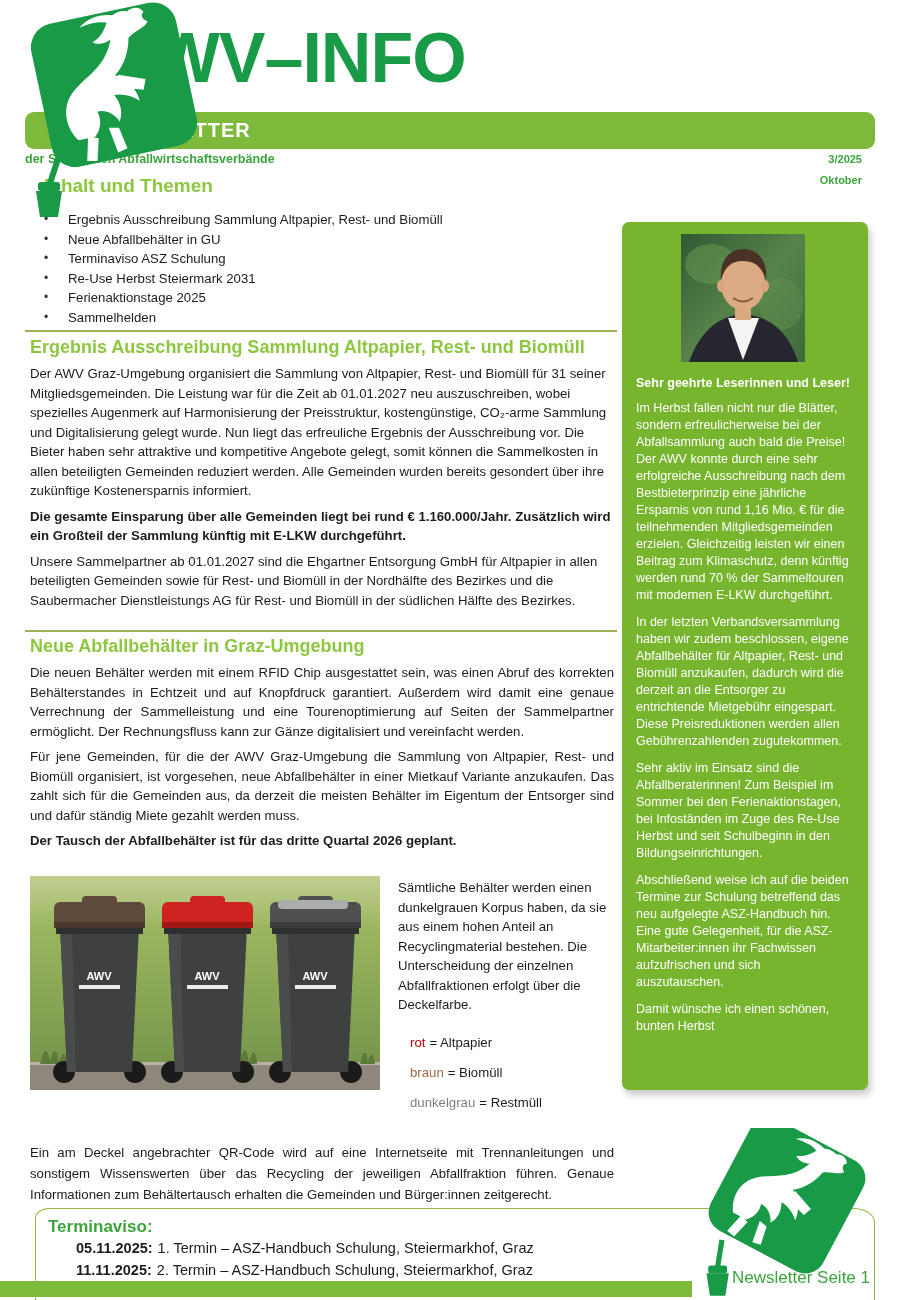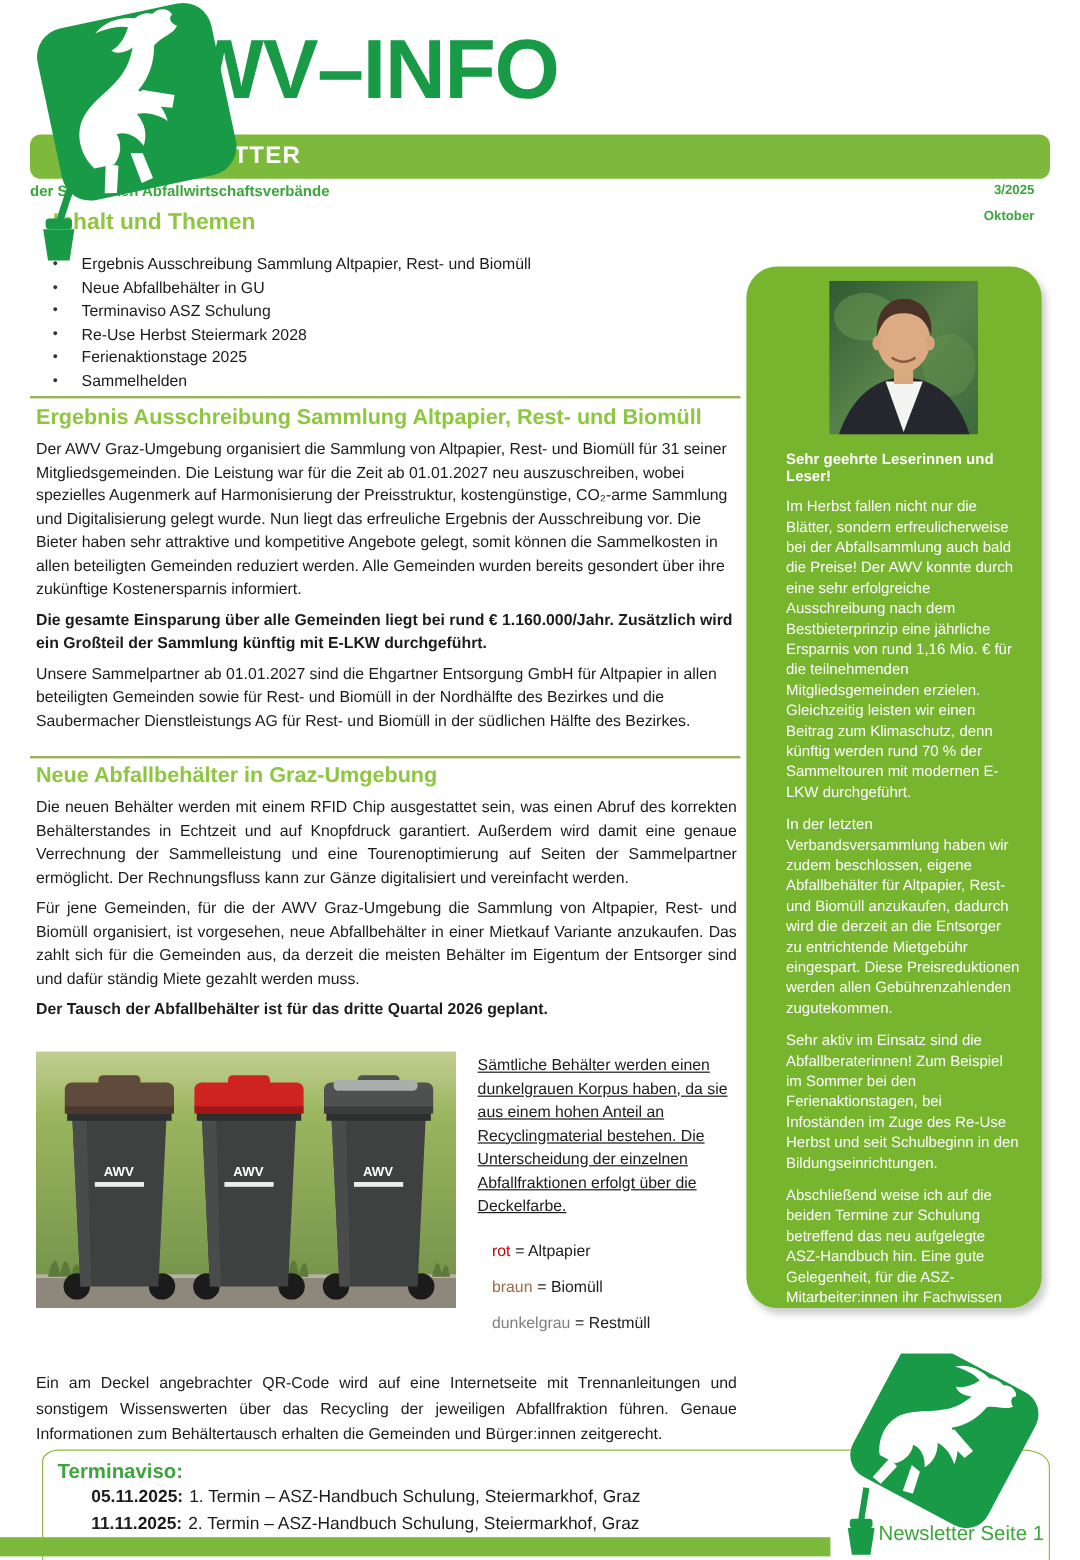--- a/index.html
+++ b/index.html
@@ -36,21 +36,21 @@
   .section { position:absolute; left:30px; width:584px; }
   .section-1 { top:337px; }
   .section-2 { top:636px; }
   .section p { font-size:13.2px; line-height:19.5px; margin-top:6px; }
   .section .h-green { margin-bottom:2px; }
   .section-2 p.just { text-align:justify; }
   .bold { font-weight:bold; }
   
   .bins-photo { position:absolute; left:30px; top:876px; width:350px; height:214px; overflow:hidden; }
   .photo-side { position:absolute; left:398px; top:878px; width:220px; }
-  .photo-side p { font-size:13.2px; line-height:19.5px;text-decoration:underline; }
+  .photo-side p { font-size:13.2px; line-height:19.5px; }
   .legend { margin-top:20px; margin-left:12px; }
   .legend-item { font-size:13.2px; margin-bottom:15px; }
   .legend-item .term { margin-right:4px; }
   .term-red { color:#C00000; }
   .term-brown { color:#9C6A45; }
   .term-gray { color:#7F7F7F; }
   .p-after-photo { position:absolute; left:30px; top:1098px; width:584px; font-size:13.2px; line-height:21px; text-align:justify;margin-top:44px; }
   
   .termin-box {
     position:absolute; left:35px; top:1168px; width:840px; height:109px;
@@ -58,23 +58,23 @@
     border-radius:14px 22px 10px 18px / 10px 14px 18px 8px;
     padding:8px 10px 0 12px;
     margin-top:40px;
   }
   .termin-title { font-size:17px; font-weight:bold; color:#3CA53C; }
   .termin-event { font-size:14.5px; line-height:22px; margin-left:28px; }
   .termin-event .ev-date { font-weight:bold; margin-right:5px; }
   
   .sidebar-box {
     position:absolute; left:622px; top:222px; width:246px; height:868px;
-    background:#78B52F; border-radius:26px; overflow:hidden;
+    background:#78B52F; border-radius:7px; overflow:hidden;
     box-shadow:3px 5px 6px rgba(110,110,110,0.35);
-    padding:12px 18px 0 33px; color:#fff; z-index:3;
+    padding:12px 18px 0 14px; color:#fff; z-index:3;
   }
   .portrait { display:block; width:124px; height:128px; margin:0 auto 14px auto; }
   .sidebar-greeting { font-size:12.5px; font-weight:bold; margin-bottom:10px; }
   .sidebar-box p.sb { font-size:12.5px; line-height:17px; margin-bottom:10px; }
   
   .bottom-bar { position:absolute; left:0; top:1281px; width:692px; height:16px; background:#7DB93B; }
   .bottom-logo { position:absolute; left:688px; top:1128px; width:190px; height:172px; z-index:6; }
   .page-label { position:absolute; right:30px; top:1268px; font-size:17px; color:#3CA53C; z-index:7; }
 </style>
 </head>
@@ -125,21 +125,21 @@
       <div class="toc-item">
           <span class="bullet">•</span>
           <span>Neue Abfallbehälter in GU</span>
         </div>
       <div class="toc-item">
           <span class="bullet">•</span>
           <span>Terminaviso ASZ Schulung</span>
         </div>
       <div class="toc-item">
           <span class="bullet">•</span>
-          <span>Re-Use Herbst Steiermark 2028</span>
+          <span>Re-Use Herbst Steiermark 2031</span>
         </div>
       <div class="toc-item">
           <span class="bullet">•</span>
           <span>Ferienaktionstage 2025</span>
         </div>
       <div class="toc-item">
           <span class="bullet">•</span>
           <span>Sammelhelden</span>
         </div>
     </div>

